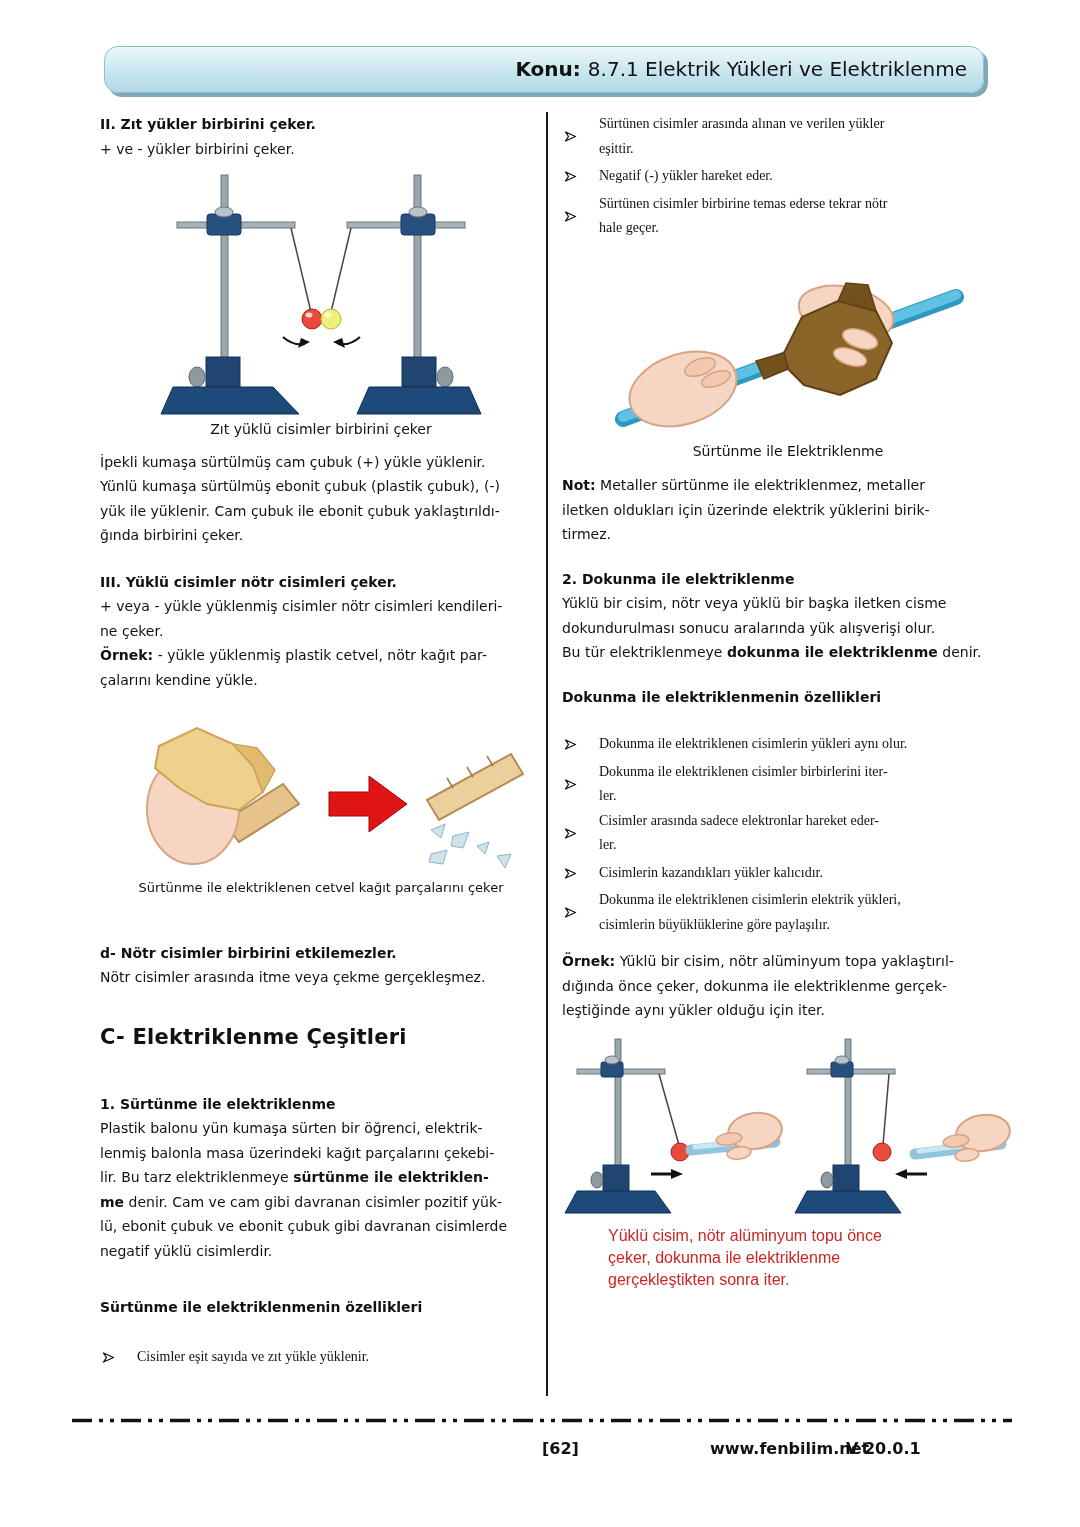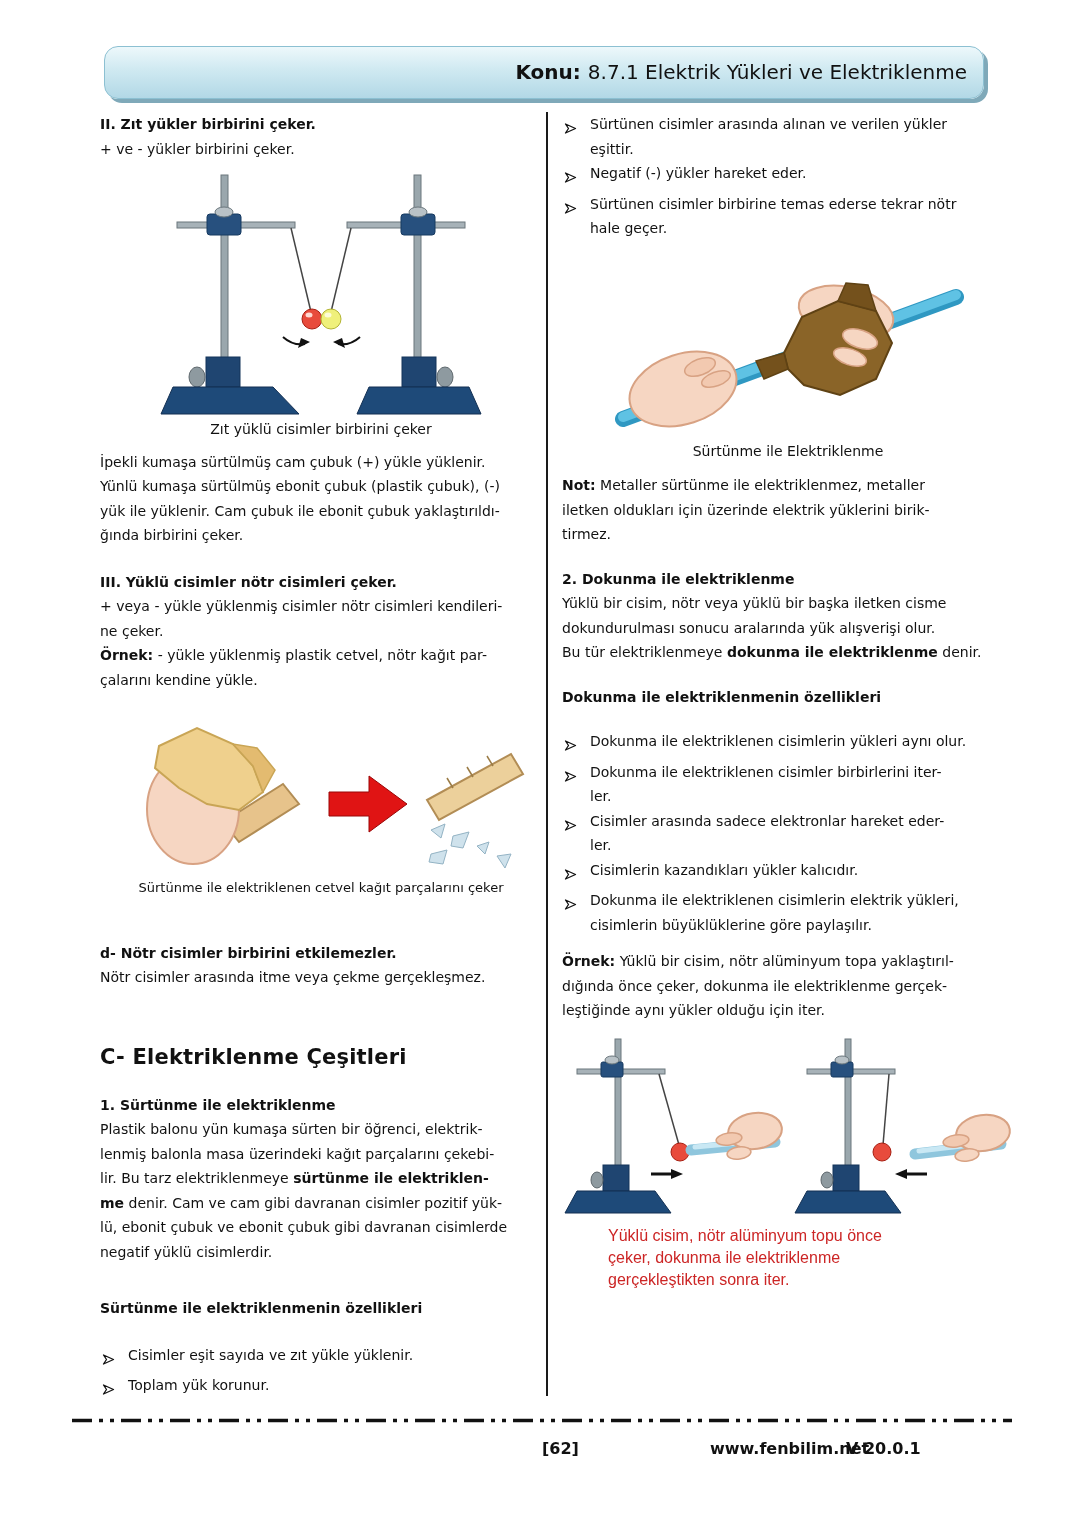--- a/index.html
+++ b/index.html
@@ -2,40 +2,40 @@
 <html><head>
 <meta charset="utf-8">
 <style>
   html,body{margin:0;padding:0;background:#ffffff;}
   .page{
     position:relative;width:1080px;height:1527px;background:#ffffff;
     font-family:"DejaVu Sans",sans-serif;color:#111;font-size:14px;line-height:24.5px;
     overflow:hidden;
   }
   .header-bar{
-    position:absolute;left:104px;top:46px;width:880px;height:53px;box-sizing:border-box;
+    position:absolute;left:104px;top:46px;width:880px;height:47px;box-sizing:border-box;
     border-radius:14px;border:1px solid #8cc0d2;
     background:linear-gradient(180deg,#edf8fb 0%,#cfe9f1 45%,#b2d8e6 100%);
     box-shadow:4px 4px 0 #7fa9b9;
     display:flex;align-items:center;justify-content:flex-end;
     padding-right:16px;font-size:20px;line-height:47px;
   }
   .h-label{font-weight:bold;margin-right:7px;}
   .divider{position:absolute;left:546px;top:112px;width:2px;height:1284px;background:#1a1a1a;}
   .col{position:absolute;top:112px;}
   .col.left{left:100px;width:442px;}
   .col.right{left:562px;width:452px;}
   .bold-line{font-weight:bold;}
   .line{white-space:pre-line;}
   .c-heading{font-size:21px;font-weight:bold;letter-spacing:.2px;line-height:30px;}
   .fig{text-align:center;}
   .fig svg{display:inline-block;vertical-align:top;}
   .caption{text-align:center;font-size:14px;}
   .caption-small{font-size:13px;text-align:center;}
-  .bullet{display:flex;align-items:flex-start;gap:13px;padding-left:2px;margin:0;}
+  .bullet{display:flex;align-items:center;gap:22px;padding-left:2px;margin:0;font-family:Liberation Serif, serif;}
   .bullet .bmark{flex:0 0 auto;margin-top:6px;}
   .btext{white-space:pre-line;}
   .red-caption{
     color:#cc2525;font-weight:normal;font-family:"Liberation Sans",sans-serif;
     font-size:16px;line-height:22px;margin-left:46px;white-space:pre-line;
   }
   .footer-dash{position:absolute;left:72px;top:1418px;}
   .footer{position:absolute;top:1437px;left:0;width:1080px;font-weight:bold;font-size:16px;}
   .page-num{position:absolute;left:542px;}
   .site{position:absolute;left:710px;}
@@ -132,43 +132,37 @@
           <polygon points="376,142 388,138 384,150" fill="#cfe2ec" stroke="#93b3c4"></polygon>
           <polygon points="396,152 410,150 404,164" fill="#cfe2ec" stroke="#93b3c4"></polygon>
         </g>
       </svg>
     </div>
     <div class="caption caption-small">Sürtünme ile elektriklenen cetvel kağıt parçalarını çeker</div>
 
     <div class="bold-line" style="margin-top:40px">d- Nötr cisimler birbirini etkilemezler.</div>
     <div>Nötr cisimler arasında itme veya çekme gerçekleşmez.</div>
 
-    <div class="c-heading" style="margin-top:52px">C- Elektriklenme Çeşitleri</div>
-
-    <div class="bold-line" style="margin-top:21px">1. Sürtünme ile elektriklenme</div>
+    <div class="c-heading" style="margin-top:32px">C- Elektriklenme Çeşitleri</div>
+
+    <div class="bold-line" style="margin-top:40px">1. Sürtünme ile elektriklenme</div>
     <div>Plastik balonu yün kumaşa sürten bir öğrenci, elektrik-</div>
     <div>lenmiş balonla masa üzerindeki kağıt parçalarını çekebi-</div>
     <div><span>lir. Bu tarz elektriklenmeye </span><b>sürtünme ile elektriklen-</b></div>
     <div><b>me</b><span> denir. Cam ve cam gibi davranan cisimler pozitif yük-</span></div>
     <div>lü, ebonit çubuk ve ebonit çubuk gibi davranan cisimlerde</div>
     <div>negatif yüklü cisimlerdir.</div>
 
     <div class="bold-line" style="margin-top:32px">Sürtünme ile elektriklenmenin özellikleri</div>
 
     <div class="bullet" style="margin-top:22px">
       <span class="bmark"><svg width="13" height="13" viewBox="0 0 13 13">
             <path d="M1.5 2 L11.5 6.5 L1.5 11 L4.5 6.5 Z" fill="#fff" stroke="#111" stroke-width="1.3" stroke-linejoin="round"></path>
           </svg></span>
       <span class="btext">Cisimler eşit sayıda ve zıt yükle yüklenir.</span>
-    </div>
-    <div class="bullet">
-      <span class="bmark"><svg width="13" height="13" viewBox="0 0 13 13">
-            <path d="M1.5 2 L11.5 6.5 L1.5 11 L4.5 6.5 Z" fill="#fff" stroke="#111" stroke-width="1.3" stroke-linejoin="round"></path>
-          </svg></span>
-      <span class="btext">Toplam yük korunur.</span>
     </div>
   </div>
 
   <div class="col right">
 
     <div class="bullet">
       <span class="bmark"><svg width="13" height="13" viewBox="0 0 13 13">
             <path d="M1.5 2 L11.5 6.5 L1.5 11 L4.5 6.5 Z" fill="#fff" stroke="#111" stroke-width="1.3" stroke-linejoin="round"></path>
           </svg></span>
       <span class="btext">Sürtünen cisimler arasında alınan ve verilen yükler

